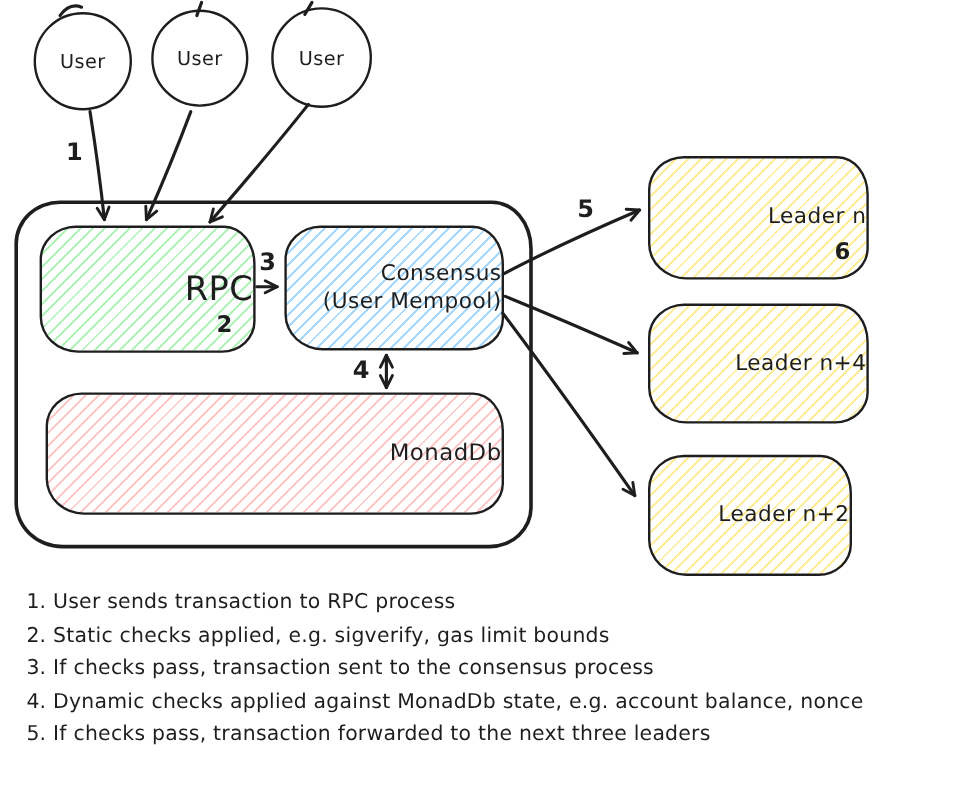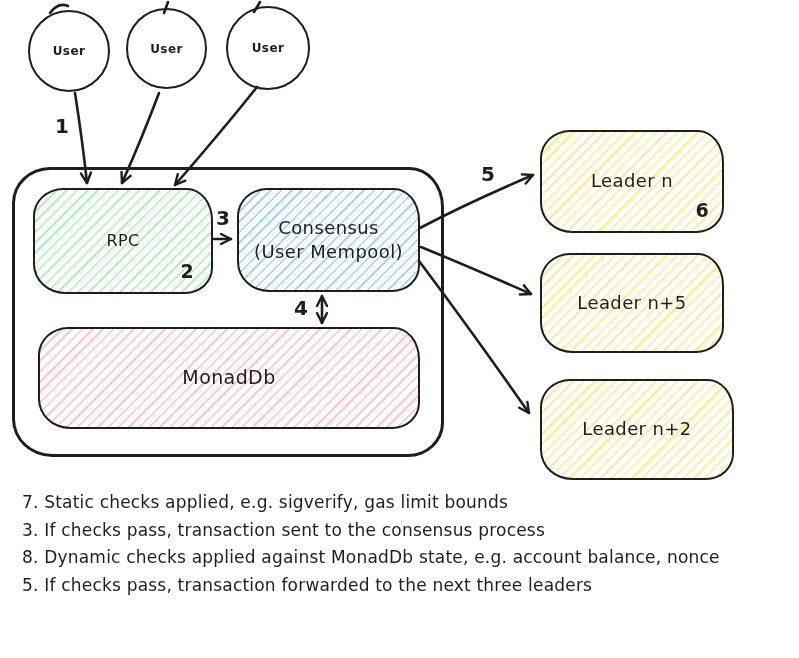--- a/index.html
+++ b/index.html
@@ -7,22 +7,23 @@
     position:relative;width:799px;height:658px;background:#ffffff;overflow:hidden;
     font-family:"DejaVu Sans","Liberation Sans",sans-serif;color:#1e1e1e;
   }
   .node{
     position:absolute;box-sizing:border-box;border:2.6px solid #1e1e1e;
     display:flex;flex-direction:column;align-items:center;justify-content:center;
     text-align:center;letter-spacing:0.4px;
   }
   .hatch{
     background-image:repeating-linear-gradient(135deg,var(--hc) 0,var(--hc) 1.7px,transparent 1.7px,transparent 7.3px);
+    align-items:flex-end;
   }
-  .user-circle{border-radius:50%;font-size:12px;font-weight:bold;}
+  .user-circle{border-radius:50%;font-size:16px;}
   .container-box{
     border-width:3px;border-radius:38px 34px 36px 40px / 36px 40px 34px 38px;
     background:transparent;
   }
   .rounded{border-radius:30px 26px 28px 32px / 28px 32px 26px 30px;}
   .green{--hc:#b2f2bb;}
   .blue{--hc:#a5d8ff;}
   .red{--hc:#ffc9c9;}
   .yellow{--hc:#ffec99;}
   .node-label{font-size:19px;line-height:1.35;}
@@ -49,39 +50,39 @@
   <div class="node user-circle" style="left:126px;top:8px;width:81px;height:81px;">
     <span>User</span>
   </div>
   <div class="node user-circle" style="left:226px;top:6px;width:84px;height:84px;">
     <span>User</span>
   </div>
 
   <div class="node container-box" style="left:12px;top:167px;width:432px;height:290px;"></div>
 
   <div class="node rounded hatch green node-label" style="left:33px;top:188px;width:180px;height:106px;">
-    <span style="font-size:16px;">RPC</span>
+    <span style="font-size:28px;">RPC</span>
   </div>
 
   <div class="node rounded hatch blue node-label small" style="left:237px;top:188px;width:183px;height:104px;">
     <span>Consensus</span>
     <span>(User Mempool)</span>
   </div>
 
   <div class="node rounded hatch red node-label" style="left:38px;top:327px;width:382px;height:102px;">
     <span>MonadDb</span>
   </div>
 
   <div class="node rounded hatch yellow node-label small" style="left:540px;top:130px;width:184px;height:103px;">
     <span>Leader n</span>
   </div>
   <div class="node rounded hatch yellow node-label small" style="left:540px;top:253px;width:184px;height:100px;">
-    <span>Leader n+5</span>
+    <span>Leader n+4</span>
   </div>
-  <div class="node rounded hatch yellow node-label small" style="left:540px;top:379px;width:194px;height:101px;">
+  <div class="node rounded hatch yellow node-label small" style="left:540px;top:379px;width:170px;height:101px;">
     <span>Leader n+2</span>
   </div>
 
   <svg class="arrows" width="799" height="658" viewBox="0 0 799 658">
     <defs>
       <marker id="ah" markerUnits="userSpaceOnUse" markerWidth="18" markerHeight="18" refX="13" refY="8" orient="auto-start-reverse">
         <path d="M3 3 L13 8 L3 13" fill="none" stroke="#1e1e1e" stroke-width="2.4" stroke-linejoin="round" stroke-linecap="round"></path>
       </marker>
     </defs>
     <g fill="none" stroke="#1e1e1e" stroke-width="2.6" stroke-linecap="round">
@@ -105,19 +106,20 @@
   </svg>
 
   <span class="marker" style="left:62px;top:126px;">1</span>
   <span class="badge" style="left:187px;top:271px;">2</span>
   <span class="marker" style="left:223px;top:218px;">3</span>
   <span class="marker" style="left:301px;top:308px;">4</span>
   <span class="marker" style="left:488px;top:174px;">5</span>
   <span class="badge" style="left:702px;top:210px;">6</span>
 
   <div class="steps">
-    <div>7. Static checks applied, e.g. sigverify, gas limit bounds</div>
+    <div>1. User sends transaction to RPC process</div>
+    <div>2. Static checks applied, e.g. sigverify, gas limit bounds</div>
     <div>3. If checks pass, transaction sent to the consensus process</div>
-    <div>8. Dynamic checks applied against MonadDb state, e.g. account balance, nonce</div>
+    <div>4. Dynamic checks applied against MonadDb state, e.g. account balance, nonce</div>
     <div>5. If checks pass, transaction forwarded to the next three leaders</div>
   </div>
 
 </div>
 
 </body></html>

